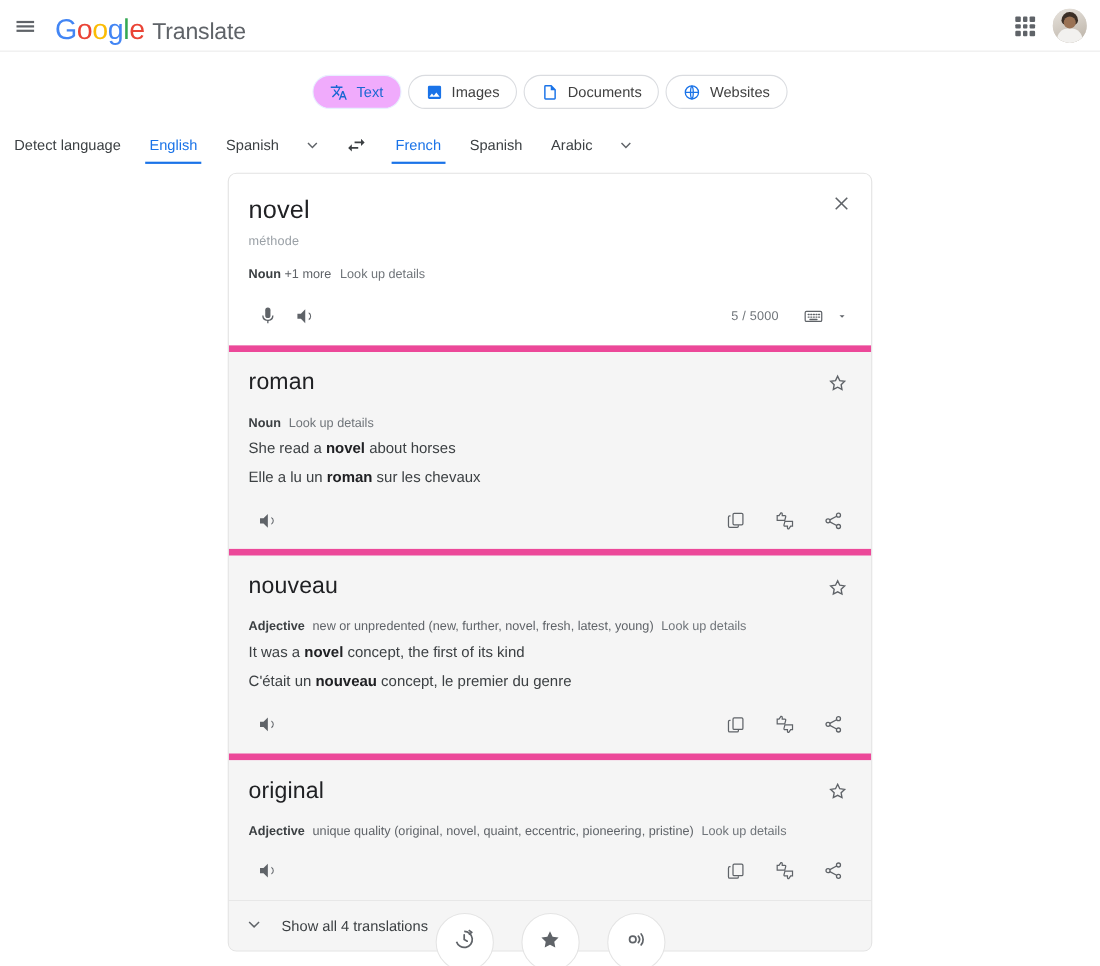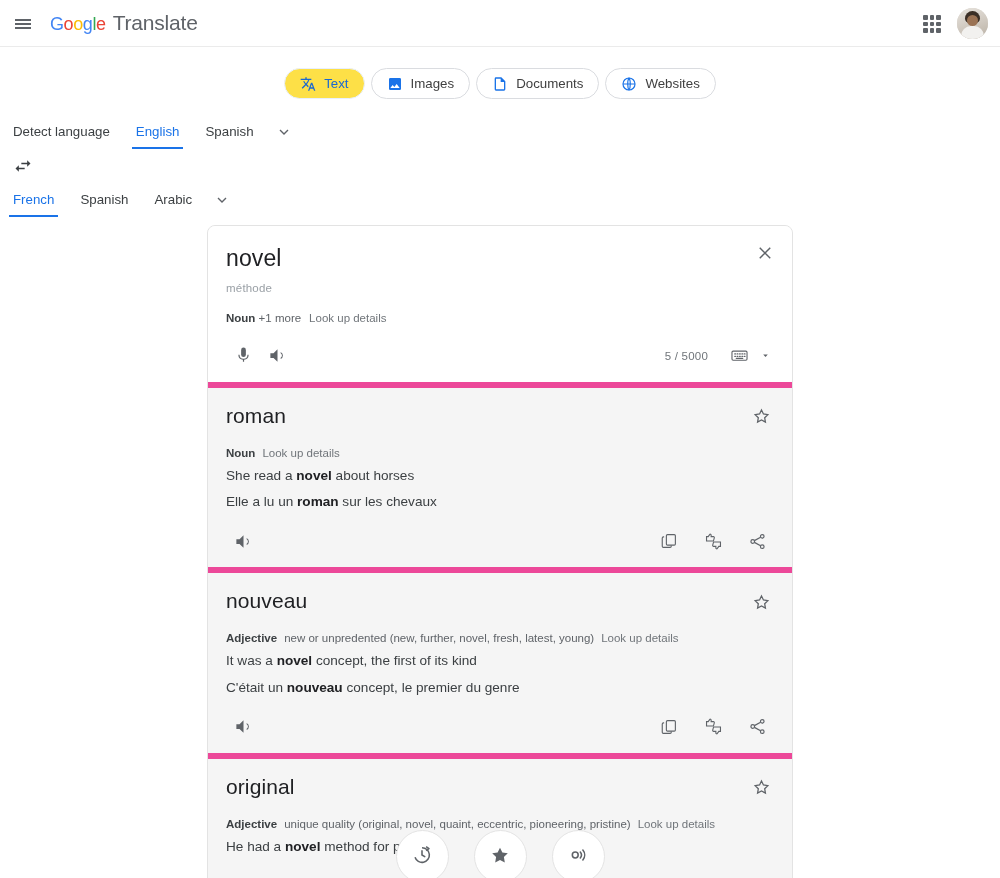--- a/index.html
+++ b/index.html
@@ -18,21 +18,21 @@
     border-bottom: 1px solid #ebebeb; background: #fff;
   }
   .menu-btn {
     position: absolute; left: 8px; top: 9px;
     width: 30px; height: 30px; display: flex;
     align-items: center; justify-content: center; cursor: pointer;
     border-radius: 50%;
   }
   .menu-btn .bar { width: 16px; height: 2px; background: #5f6368; margin: 1.8px 0; display: block; }
   .brand { position: absolute; left: 50px; top: 11px; display: flex; align-items: baseline; cursor: pointer; }
-  .logo { font-size: 18px; letter-spacing: -0.4px; font-family: "Liberation Sans", sans-serif; }
+  .logo { font-size: 26px; letter-spacing: -0.4px; font-family: "Liberation Sans", sans-serif; }
   .logo .b { color: #4285f4; } .logo .r { color: #ea4335; }
   .logo .y { color: #fbbc05; } .logo .g { color: #34a853; }
   .brand-word { font-size: 21px; color: #5f6368; margin-left: 7px; letter-spacing: -0.2px; }
   .apps-btn {
     position: absolute; right: 53px; top: 9px; width: 30px; height: 30px;
     display: grid; grid-template-columns: repeat(3, 1fr); grid-template-rows: repeat(3, 1fr);
     gap: 2px; padding: 6px; cursor: pointer; border-radius: 50%;
   }
   .apps-btn i { background: #5f6368; border-radius: 1px; display: block; }
   .avatar {
@@ -45,25 +45,25 @@
   .avatar .av-face { position: absolute; left: 10px; top: 7px; width: 11px; height: 11px; background: #9a7254; border-radius: 50%; }
   .avatar .av-body { position: absolute; left: 4px; top: 18px; width: 23px; height: 14px; background: #f2f1ef; border-radius: 10px 10px 0 0; }
 
   
   .tabs { display: flex; gap: 6px; justify-content: center; padding-top: 21px; }
   .tab {
     display: flex; align-items: center; gap: 8px;
     height: 31px; padding: 0 15px; border: 1px solid #dadce0; border-radius: 17px;
     background: #fff; color: #404040; font-size: 13.3px; cursor: pointer; white-space: nowrap;
   }
-  .tab.active { background: #fde047; border-color: #e8f0fe; color: #1967d2; font-weight: 500; }
+  .tab.active { background: #f0abfc; border-color: #e8f0fe; color: #1967d2; font-weight: 500; }
   .tab svg { display: block; }
 
   
-  .langbar { display: flex; justify-content: flex-start; margin-top: 16px; flex-direction: column; }
+  .langbar { display: flex; justify-content: flex-start; margin-top: 16px; }
   .lang-group { display: flex; align-items: flex-end; height: 34px; }
   .lang-item {
     position: relative; padding: 0 13px; height: 34px; line-height: 33px;
     font-size: 13.3px; color: #3c4043; cursor: pointer; white-space: nowrap;
   }
   .lang-item.active { color: #1a73e8; font-weight: 500; }
   .lang-item.active::after {
     content: ""; position: absolute; left: 9px; right: 9px; bottom: 0; height: 2.5px; background: #1a73e8;
   }
   .lang-caret { width: 34px; height: 34px; display: flex; align-items: center; justify-content: center; cursor: pointer; }
@@ -365,21 +365,20 @@
       <div class="star-btn">
         <svg width="19" height="19" viewBox="0 0 24 24" fill="none" stroke="#5f6368" stroke-width="1.6">
             <path d="M12 3.8l2.45 5.02 5.55.8-4 3.9.95 5.5L12 16.4l-4.95 2.62.95-5.5-4-3.9 5.55-.8L12 3.8z"></path>
           </svg>
       </div>
       <div class="tmeta">
         <b>Adjective</b>
         <span>unique quality (original, novel, quaint, eccentric, pioneering, pristine)</span>
         <span class="lookup">Look up details</span>
       </div>
-      <div class="ex"><span>He had a </span><b>novel</b><span> method for painting</span></div>
       <div class="tactions">
         <div class="icon-btn">
           <svg width="19" height="19" viewBox="0 0 24 24" fill="#5f6368">
               <path d="M3 9v6h4l5 5V4L7 9H3z"></path>
               <path d="M16 7.5a5 5 0 0 1 0 9v-1.6a3.4 3.4 0 0 0 0-5.8V7.5z"></path>
             </svg>
         </div>
         <div class="right">
           <div class="icon-btn">
             <svg width="18" height="18" viewBox="0 0 24 24" fill="none" stroke="#5f6368" stroke-width="1.5">

